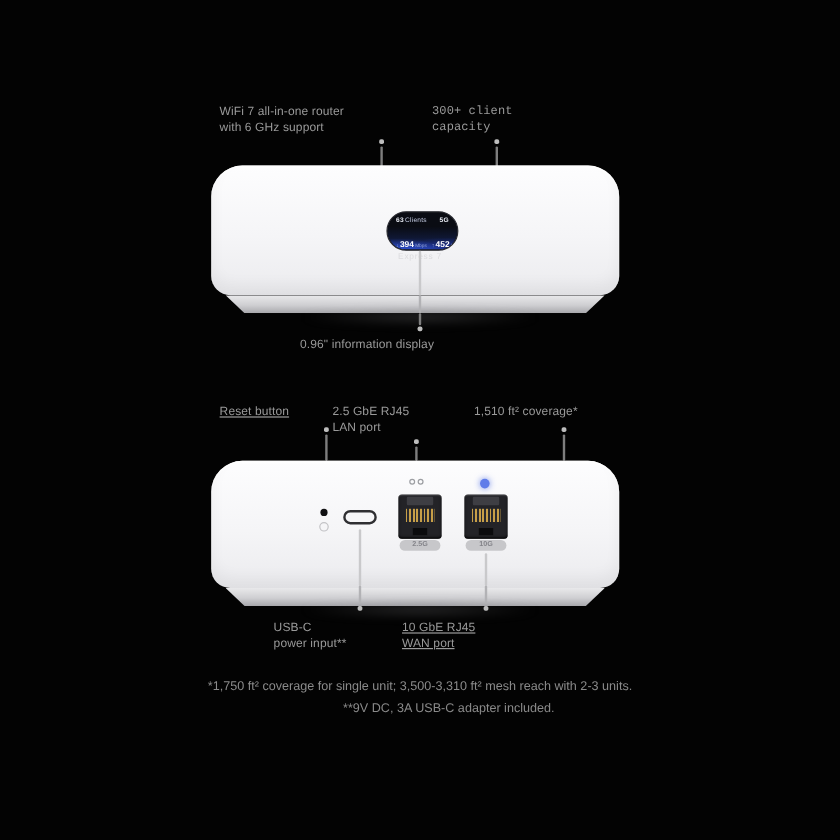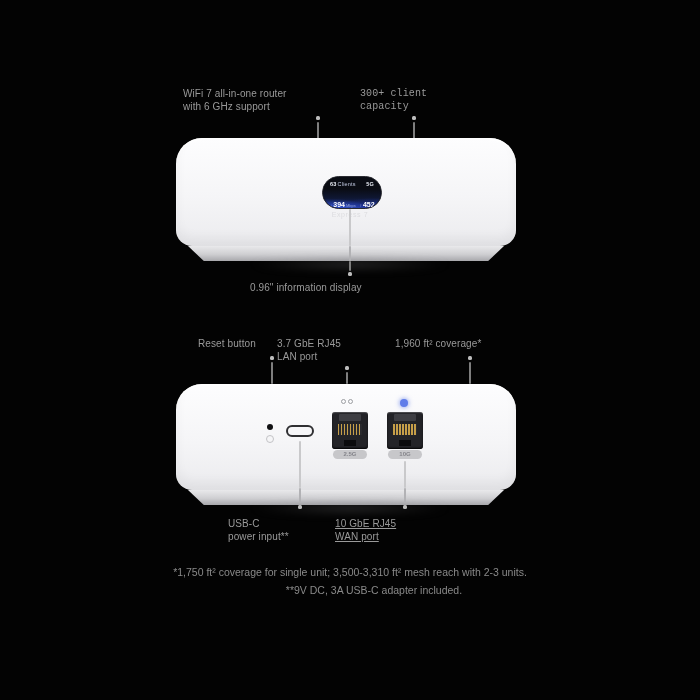--- a/index.html
+++ b/index.html
@@ -91,24 +91,24 @@
       <span><span class="disp-arrow">↑</span><span class="disp-val">452</span><span class="disp-unit">Mbps</span></span>
     </div>
   </div>
 
   <div class="vline ln-light" style="left:349px;top:209px;height:37px;"></div>
   <div class="vline ln-base" style="left:349px;top:246px;height:15px;"></div>
   <div class="vline ln-dark" style="left:349px;top:261px;height:10px;"></div>
   <div class="dot" style="left:348px;top:272px;"></div>
   <div class="co-label" style="left:250px;top:281px;width:200px;">0.96" information display</div>
 
-  <div class="co-label" style="left:198px;top:337px;width:140px;">Reset button</div>
-  <div class="co-label" style="left:277px;top:337px;width:140px;">3.7 GbE RJ45
+  <div class="co-label" style="left:183px;top:337px;width:140px;text-decoration:underline;">Reset button</div>
+  <div class="co-label" style="left:277px;top:337px;width:140px;">2.5 GbE RJ45
 LAN port</div>
-  <div class="co-label" style="left:395px;top:337px;width:150px;">1,960 ft² coverage*</div>
+  <div class="co-label" style="left:395px;top:337px;width:150px;">1,510 ft² coverage*</div>
 
   <div class="dot" style="left:270px;top:356px;"></div>
   <div class="vline ln-dark" style="left:271px;top:362px;height:22px;"></div>
   <div class="vline ln-light" style="left:271px;top:384px;height:38px;"></div>
 
   <div class="dot" style="left:345px;top:366px;"></div>
   <div class="vline ln-dark" style="left:346px;top:372px;height:12px;"></div>
   <div class="vline ln-light" style="left:346px;top:384px;height:12px;"></div>
 
   <div class="dot" style="left:468px;top:356px;"></div>

